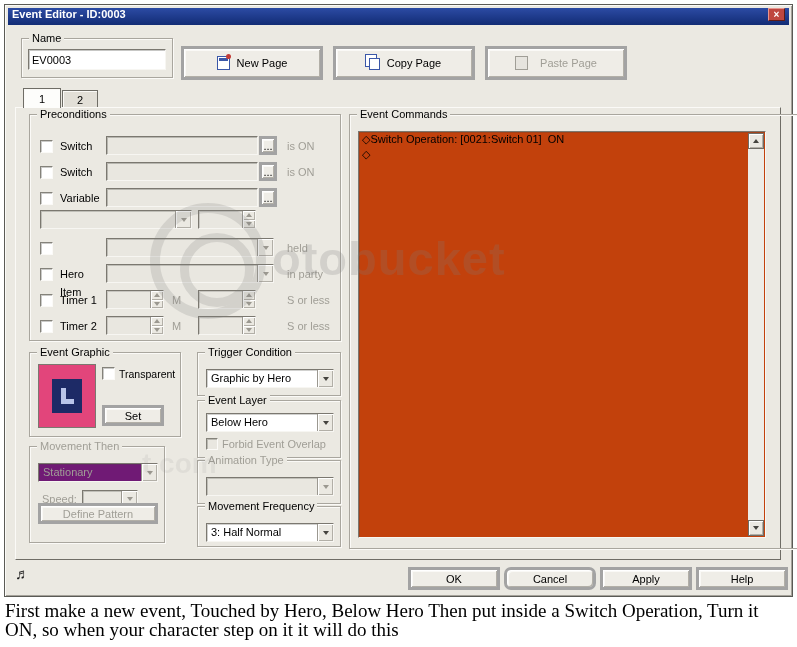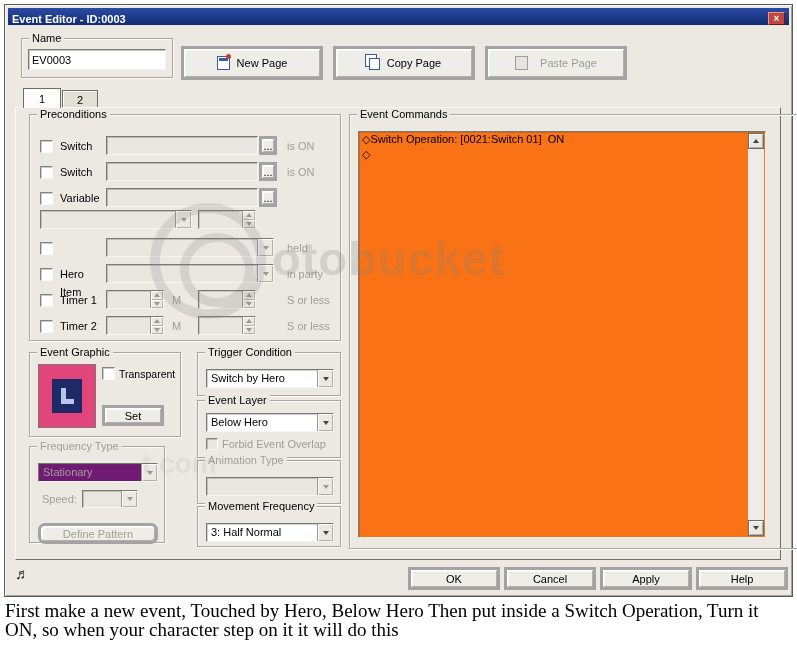--- a/index.html
+++ b/index.html
@@ -3,21 +3,21 @@
 <meta charset="utf-8">
 <style>
   *{margin:0;padding:0;box-sizing:border-box;}
   body{background:#fff;font-family:"Liberation Sans",sans-serif;}
   #screen{position:relative;width:797px;height:647px;background:#fff;overflow:hidden;font-size:11px;color:#000;}
 
   .dialog{position:absolute;left:4px;top:4px;width:789px;height:593px;background:#ebe9e2;
     border:1px solid #5a5a55;box-shadow:inset 1px 1px 0 #fbfaf7, inset -1px -1px 0 #a5a29a;}
 
   .titlebar{position:absolute;left:3px;top:3px;right:3px;height:17px;
-    background:linear-gradient(180deg,#2c4ba4 0%,#122c75 100%);display:flex;align-items:flex-end;padding:0 4px;}
+    background:linear-gradient(180deg,#2c4ba4 0%,#122c75 100%);display:flex;align-items:flex-start;padding:0 4px;}
   .titletext{color:#fff;font-weight:bold;font-size:11px;flex:1;white-space:nowrap;}
   .closebtn{width:17px;height:13px;background:#bf4740;border:1px solid;border-color:#e7968f #5f1b16 #5f1b16 #e7968f;
     color:#fff;font-size:10px;line-height:11px;text-align:center;font-weight:bold;cursor:pointer;}
 
   .group{position:absolute;border:1px solid #a9a69e;box-shadow:1px 1px 0 #fbfaf7, inset 1px 1px 0 #fbfaf7;}
   .glabel{position:absolute;top:-7px;left:7px;background:#ebe9e2;padding:0 3px;font-size:11px;line-height:13px;white-space:nowrap;}
 
   .btn{position:absolute;display:flex;align-items:center;justify-content:center;gap:7px;background:#efede7;
     border:3px solid #a3a3a3;box-shadow:inset 1px 1px 0 #fff, inset -1px -1px 0 #b2afa7, inset 2px 2px 0 #faf9f6;
     font-size:11px;cursor:pointer;}
@@ -56,21 +56,21 @@
   .graytri.up{border-bottom-color:#9b9890;}
 
   .tab{position:absolute;display:flex;align-items:center;justify-content:center;font-size:11px;cursor:pointer;
     border:1px solid #6f6d66;border-bottom:none;background:#e2dfd7;
     box-shadow:inset 1px 1px 0 #fbfaf7;}
   .tab.sel{background:#fdfdfb;z-index:3;}
 
   .panel{position:absolute;left:10px;top:102px;width:766px;height:453px;
     border:1px solid;border-color:#fbfaf7 #6f6d66 #6f6d66 #fbfaf7;}
 
-  .cmdlist{position:absolute;background:#f97316;border:1px solid;border-color:#7b7870 #f7f6f2 #f7f6f2 #7b7870;
+  .cmdlist{position:absolute;background:#c2410c;border:1px solid;border-color:#7b7870 #f7f6f2 #f7f6f2 #7b7870;
     box-shadow:inset 1px 1px 0 rgba(70,70,64,.25);overflow:hidden;}
   .cmdline{padding:1px 3px;font-size:11px;line-height:13px;white-space:pre;}
   .sbar{position:absolute;top:1px;right:1px;bottom:1px;width:16px;background:#edecе7;background:#edece7;}
   .sbarbtn{position:absolute;left:0;width:16px;height:16px;background:#ebe9e2;border:1px solid #6f6d66;
     box-shadow:inset 1px 1px 0 #fff, inset -1px -1px 0 #b2afa7;display:flex;align-items:center;justify-content:center;cursor:pointer;}
 
   
   .sprite{position:absolute;background:#e2457b;border:1px solid #7b7870;display:flex;align-items:center;justify-content:center;}
   .sprite .body{width:30px;height:34px;background:#1d2a66;display:flex;align-items:center;justify-content:center;}
   .sprite .lshape{width:13px;height:16px;border-left:5px solid #b9c4ea;border-bottom:5px solid #b9c4ea;}
@@ -274,55 +274,55 @@
       <span class="cb" style="left:72px;top:14px;"></span>
       <span class="lbl" style="left:89px;top:15px;font-size:10.5px;">Transparent</span>
       <div class="btn" style="left:72px;top:52px;width:62px;height:21px;">
         <span>Set</span>
       </div>
     </div>
 
     <div class="group" style="left:192px;top:347px;width:144px;height:44px;">
       <span class="glabel">Trigger Condition</span>
       <div class="dd" style="left:8px;top:16px;width:128px;">
-        <span class="val">Switch by Hero</span>
+        <span class="val">Graphic by Hero</span>
         <span class="ddbtn">
             <i class="tri down"></i>
           </span>
       </div>
     </div>
 
     <div class="group" style="left:192px;top:395px;width:144px;height:58px;">
       <span class="glabel">Event Layer</span>
       <div class="dd" style="left:8px;top:12px;width:128px;">
         <span class="val">Below Hero</span>
         <span class="ddbtn">
             <i class="tri down"></i>
           </span>
       </div>
       <span class="cb dis" style="left:8px;top:37px;width:12px;height:12px;"></span>
       <span class="lbl dis" style="left:24px;top:37px;">Forbid Event Overlap</span>
     </div>
 
     <div class="group" style="left:24px;top:441px;width:136px;height:97px;">
-      <span class="glabel dis">Frequency Type</span>
+      <span class="glabel dis">Movement Then</span>
       <div class="dd ddis" style="left:8px;top:16px;width:120px;background:#701a75;">
         <span class="val">Stationary</span>
         <span class="ddbtn">
             <i class="tri down graytri"></i>
           </span>
       </div>
       <span class="lbl dis" style="left:12px;top:46px;">Speed:</span>
       <div class="dd ddis" style="left:52px;top:43px;width:56px;height:18px;">
         <span class="val"></span>
         <span class="ddbtn">
             <i class="tri down graytri"></i>
           </span>
       </div>
-      <div class="btn dis" style="left:8px;top:76px;width:120px;height:21px;border-radius:7px;">
+      <div class="btn dis" style="left:8px;top:56px;width:120px;height:21px;">
         <span>Define Pattern</span>
       </div>
     </div>
 
     <div class="group" style="left:192px;top:455px;width:144px;height:44px;">
       <span class="glabel dis">Animation Type</span>
       <div class="dd ddis" style="left:8px;top:16px;width:128px;">
         <span class="val"></span>
         <span class="ddbtn">
             <i class="tri down graytri"></i>
@@ -353,21 +353,21 @@
               <i class="tri down"></i>
             </span>
         </div>
       </div>
     </div>
 
     <span class="musicnote" style="left:10px;top:560px;">♬</span>
     <div class="btn" style="left:403px;top:562px;width:92px;height:23px;">
       <span>OK</span>
     </div>
-    <div class="btn" style="left:499px;top:562px;width:92px;height:23px;">
+    <div class="btn" style="left:499px;top:562px;width:92px;height:23px;border-radius:7px;">
       <span>Cancel</span>
     </div>
     <div class="btn" style="left:595px;top:562px;width:92px;height:23px;">
       <span>Apply</span>
     </div>
     <div class="btn" style="left:691px;top:562px;width:92px;height:23px;">
       <span>Help</span>
     </div>
   </div>
 

